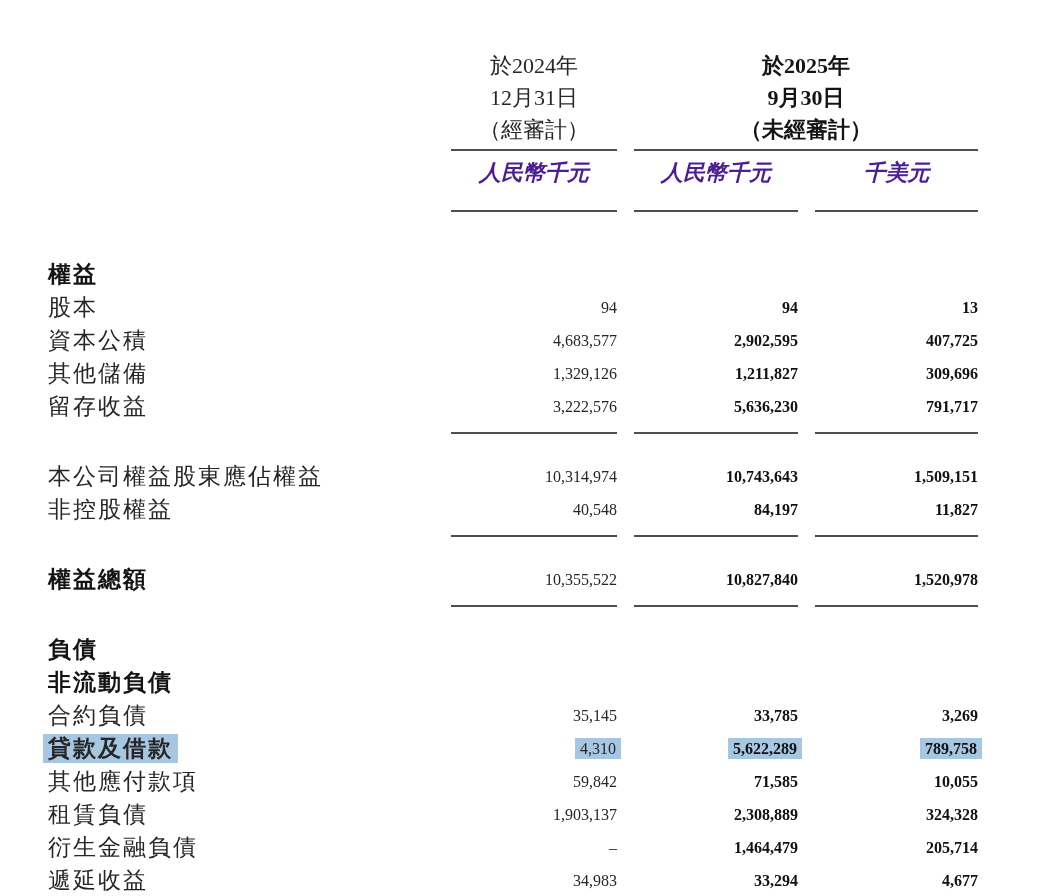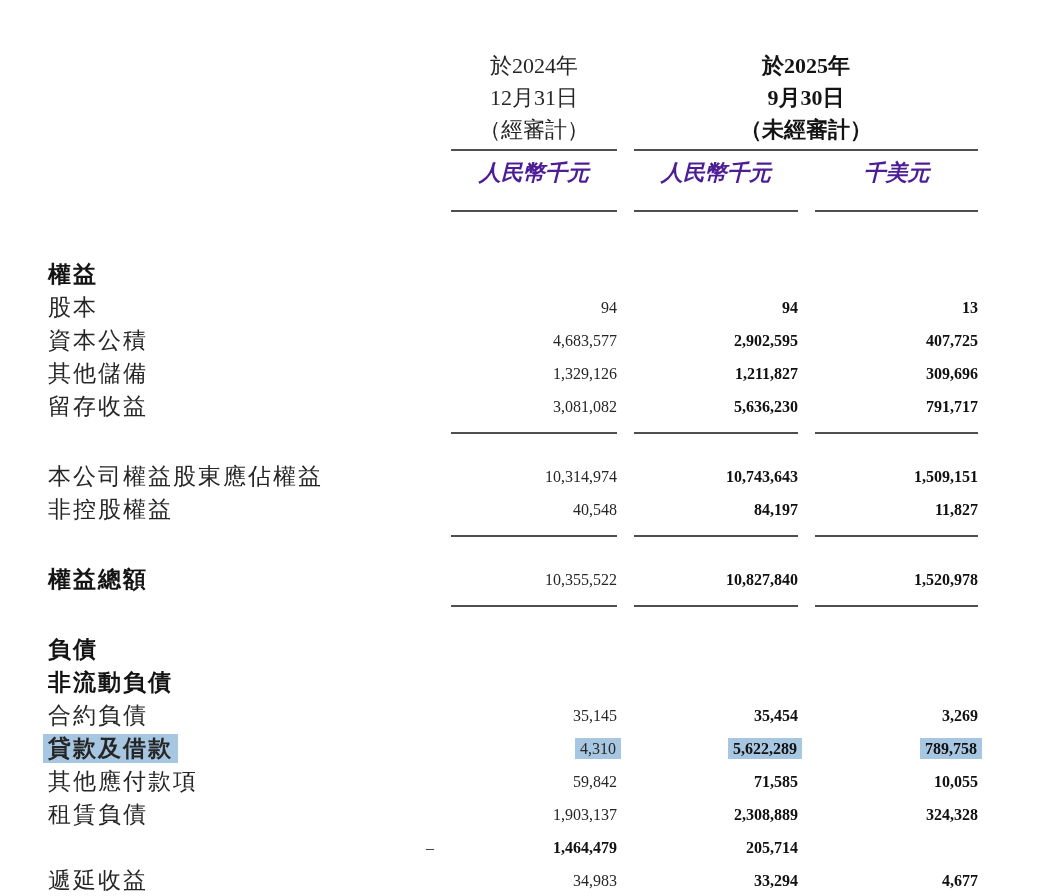--- a/index.html
+++ b/index.html
@@ -90,21 +90,21 @@
     <div class="num b">407,725</div>
   </div>
   <div class="row brow">
     <div class="label">其他儲備</div>
     <div class="num">1,329,126</div>
     <div class="num b">1,211,827</div>
     <div class="num b">309,696</div>
   </div>
   <div class="row brow">
     <div class="label">留存收益</div>
-    <div class="num u">3,081,082</div>
+    <div class="num u">3,222,576</div>
     <div class="num b u">5,636,230</div>
     <div class="num b u">791,717</div>
   </div>
 
   <div class="row brow gap-section">
     <div class="label">本公司權益股東應佔權益</div>
     <div class="num">10,314,974</div>
     <div class="num b">10,743,643</div>
     <div class="num b">1,509,151</div>
   </div>
@@ -125,21 +125,21 @@
   <div class="row brow gap-section">
     <div class="label bold">負債</div>
   </div>
   <div class="row brow">
     <div class="label bold">非流動負債</div>
   </div>
 
   <div class="row brow">
     <div class="label">合約負債</div>
     <div class="num">35,145</div>
-    <div class="num b">35,454</div>
+    <div class="num b">33,785</div>
     <div class="num b">3,269</div>
   </div>
   <div class="row brow">
     <div class="label"><span class="hl">貸款及借款</span></div>
     <div class="num"><span class="hl">4,310</span></div>
     <div class="num b"><span class="hl">5,622,289</span></div>
     <div class="num b"><span class="hl">789,758</span></div>
   </div>
   <div class="row brow">
     <div class="label">其他應付款項</div>
@@ -147,20 +147,21 @@
     <div class="num b">71,585</div>
     <div class="num b">10,055</div>
   </div>
   <div class="row brow">
     <div class="label">租賃負債</div>
     <div class="num">1,903,137</div>
     <div class="num b">2,308,889</div>
     <div class="num b">324,328</div>
   </div>
   <div class="row brow">
+    <div class="label">衍生金融負債</div>
     <div class="num">–</div>
     <div class="num b">1,464,479</div>
     <div class="num b">205,714</div>
   </div>
   <div class="row brow">
     <div class="label">遞延收益</div>
     <div class="num u">34,983</div>
     <div class="num b u">33,294</div>
     <div class="num b u">4,677</div>
   </div>

